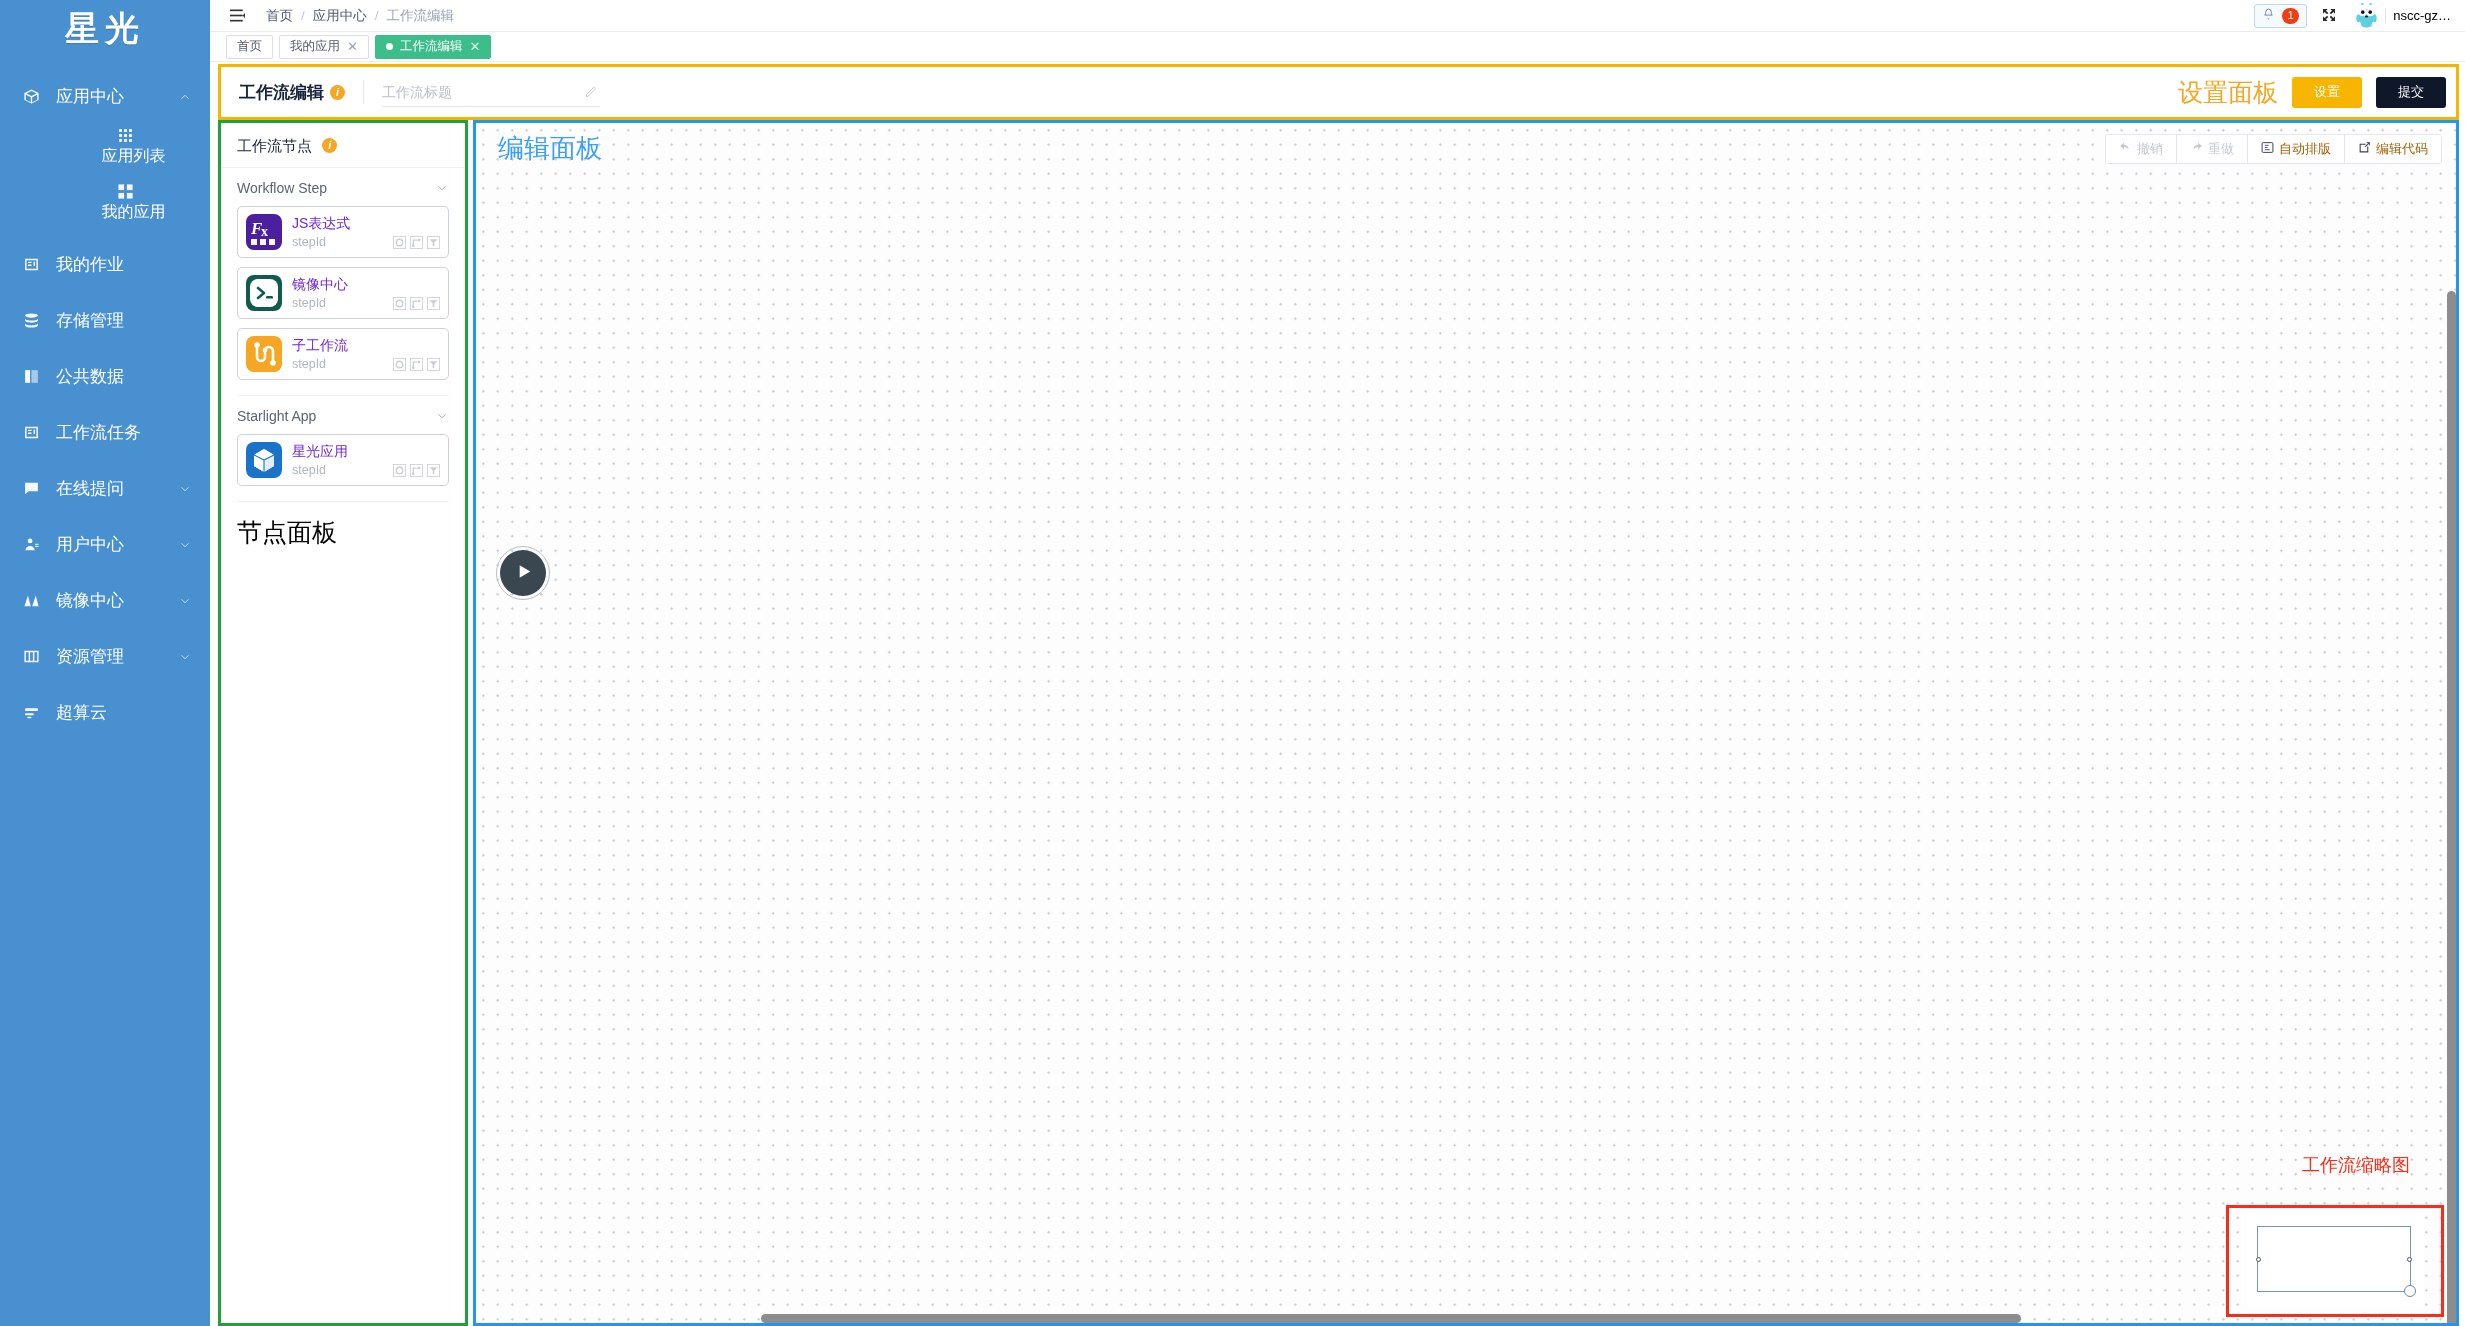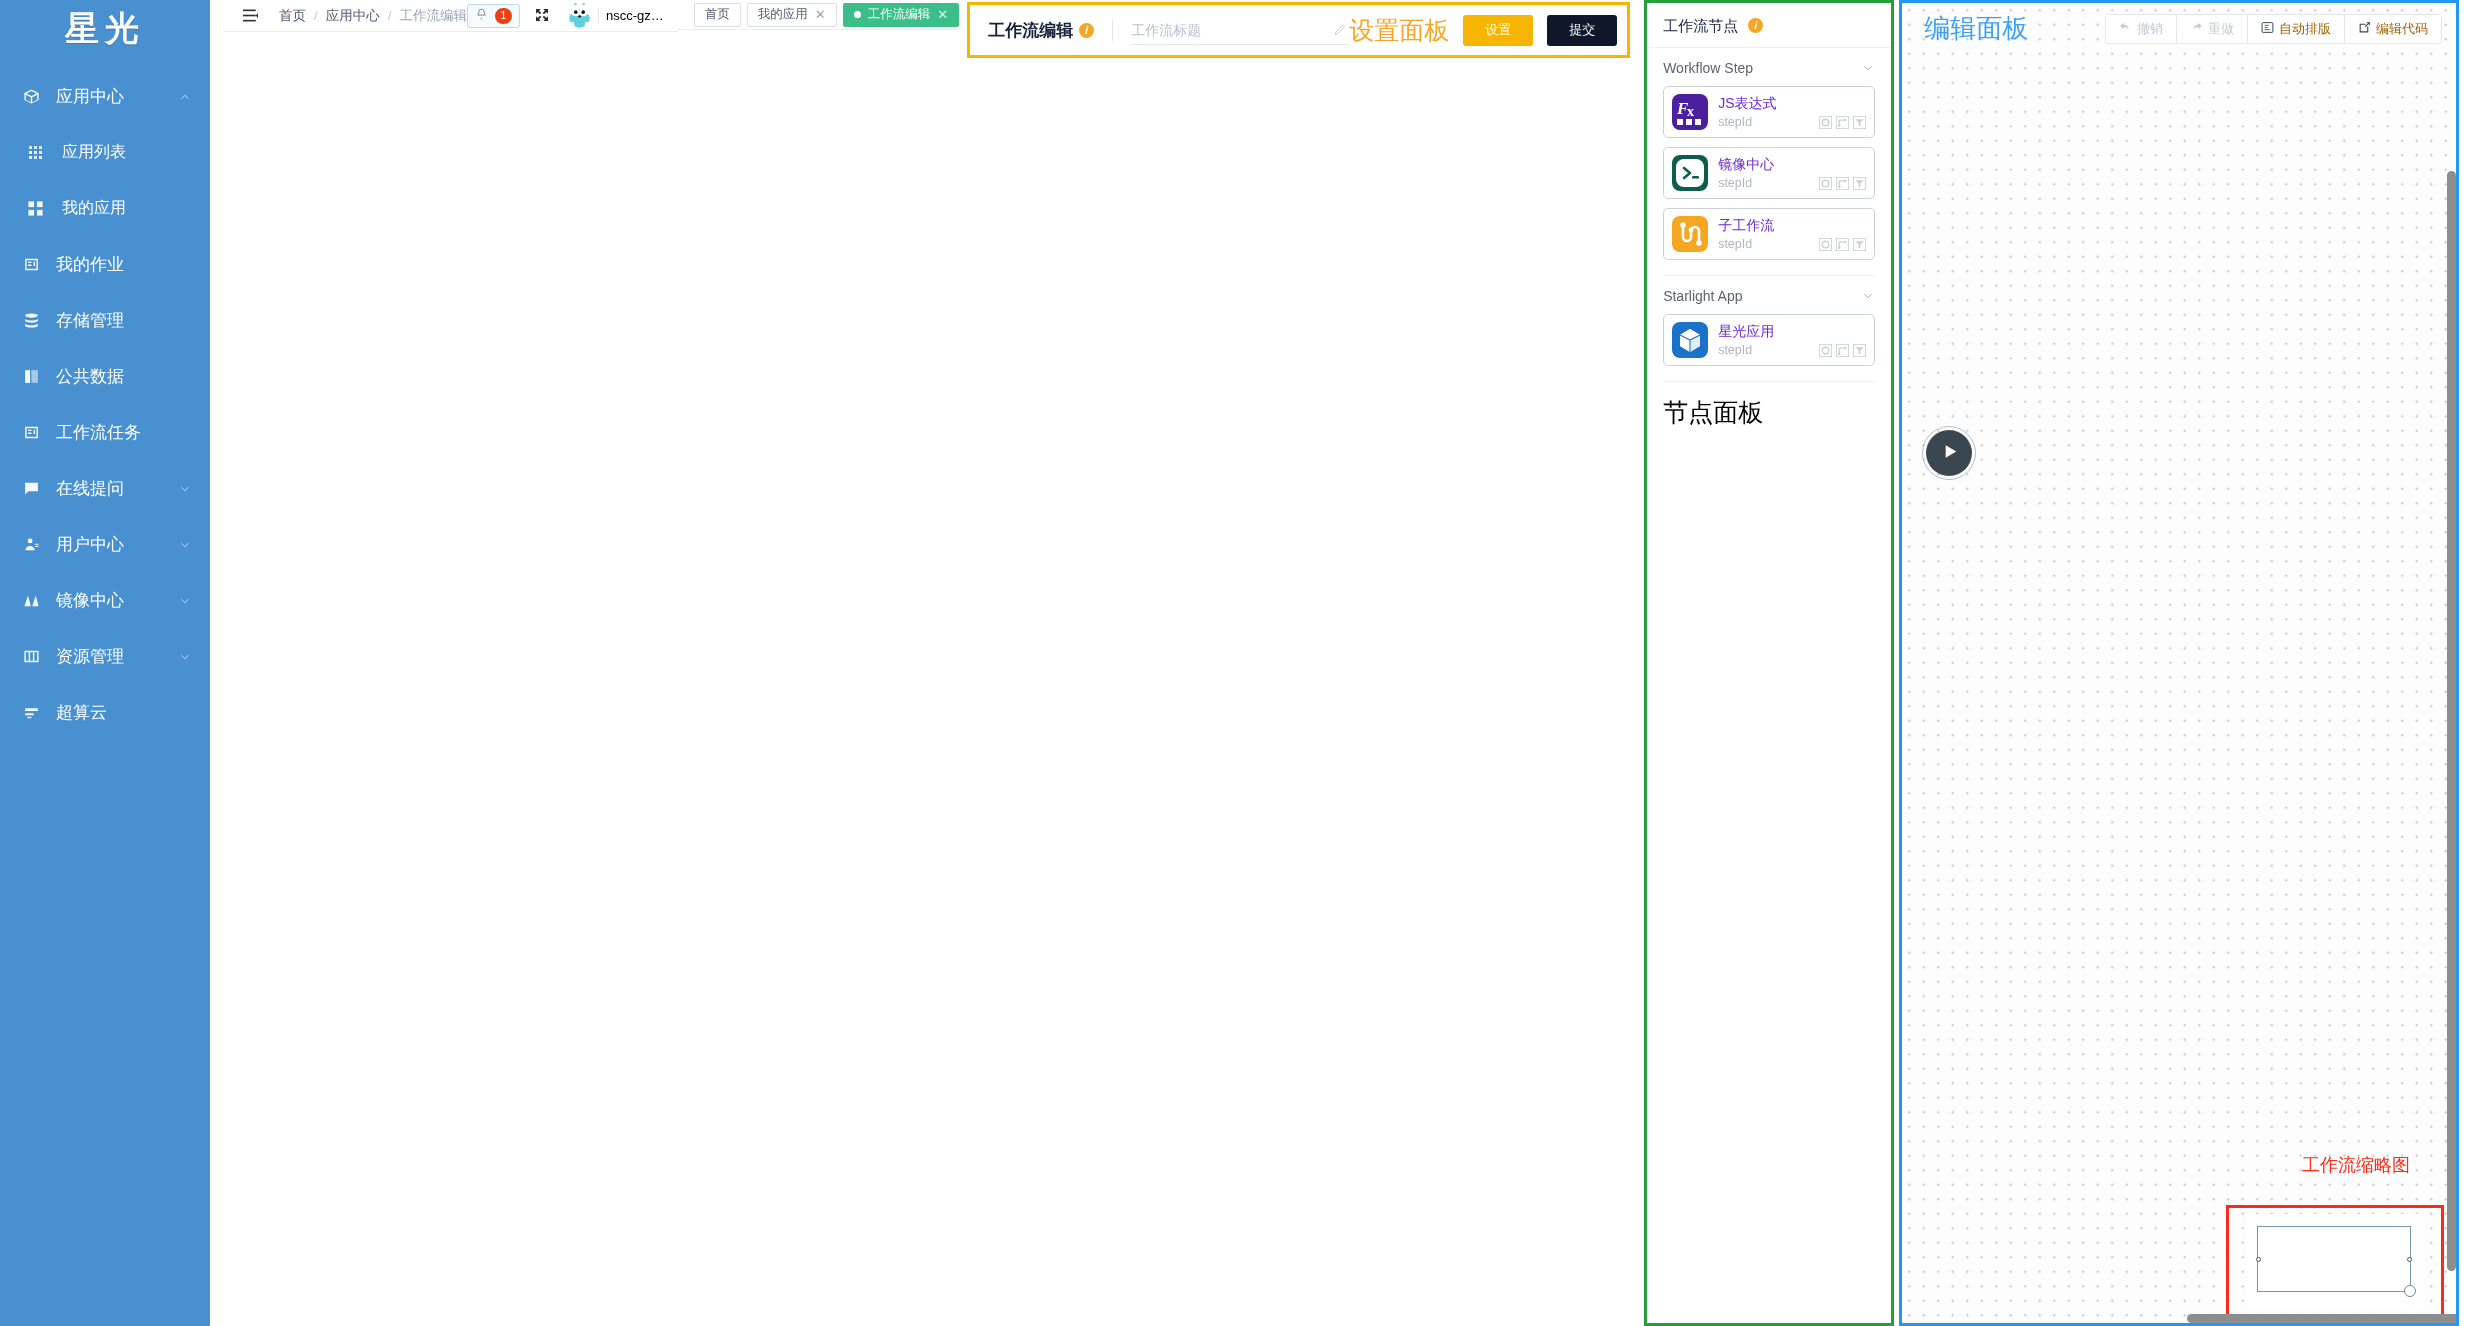--- a/index.html
+++ b/index.html
@@ -35,25 +35,25 @@
     width: 22px; height: 22px; flex: 0 0 22px;
     display: flex; align-items: center; justify-content: center;
     margin-right: 14px; opacity: .95;
   }
   .nav-item .ico svg { width: 17px; height: 17px; fill: #ffffff; }
   .nav-item .lbl { flex: 1 1 auto; white-space: nowrap; }
   .nav-item .chev {
     width: 14px; height: 14px; flex: 0 0 14px; opacity: .75;
   }
   .nav-item .chev svg { width: 14px; height: 14px; stroke: #ffffff; fill: none; stroke-width: 1.6; }
-  .nav-item.sub { padding-left: 24px; font-size: 16px; }
+  .nav-item.sub { padding-left: 75px; font-size: 16px; flex-direction: column; }
   .nav-item.sub .ico { margin-right: 16px; }
 
   
-  .main { flex: 1 1 auto; display: flex; flex-direction: row; min-width: 0; background: #fff; padding-left: 13px; }
+  .main { flex: 1 1 auto; display: flex; flex-direction: column; min-width: 0; background: #fff; }
 
   
   .topbar {
     height: 32px; display: flex; align-items: center;
     padding: 0 10px 0 16px; border-bottom: 1px solid #ececec;
     background: #fff; position: relative;
   }
   .hamb { width: 22px; height: 22px; display: flex; align-items: center; justify-content: center; cursor: pointer; }
   .hamb svg { width: 17px; height: 15px; fill: #333; }
   .crumbs { display: flex; align-items: center; margin-left: 18px; font-size: 13.5px; }

